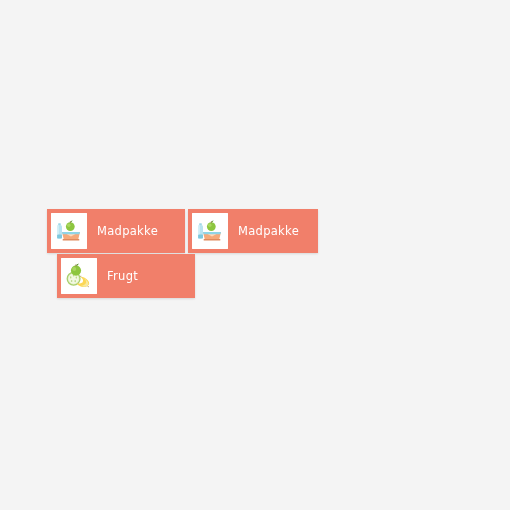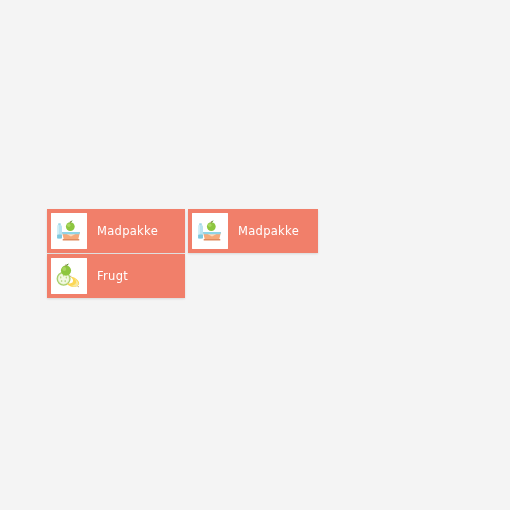--- a/index.html
+++ b/index.html
@@ -25,21 +25,21 @@
   }
 
   
   .row {
     position: absolute;
     display: flex;
     align-items: stretch;
     height: 44px;
   }
   #row-1 { left: 47px; top: 209px; }
-  #row-2 { left: 47px; top: 254px; }
+  #row-2 { left: 57px; top: 254px; }
 
   
   .segment {
     position: relative;
     display: flex;
     align-items: center;
     background: #f17f6a;
     box-sizing: border-box;
     box-shadow: 0 1px 2px rgba(0,0,0,0.11);
     height: 44px;

